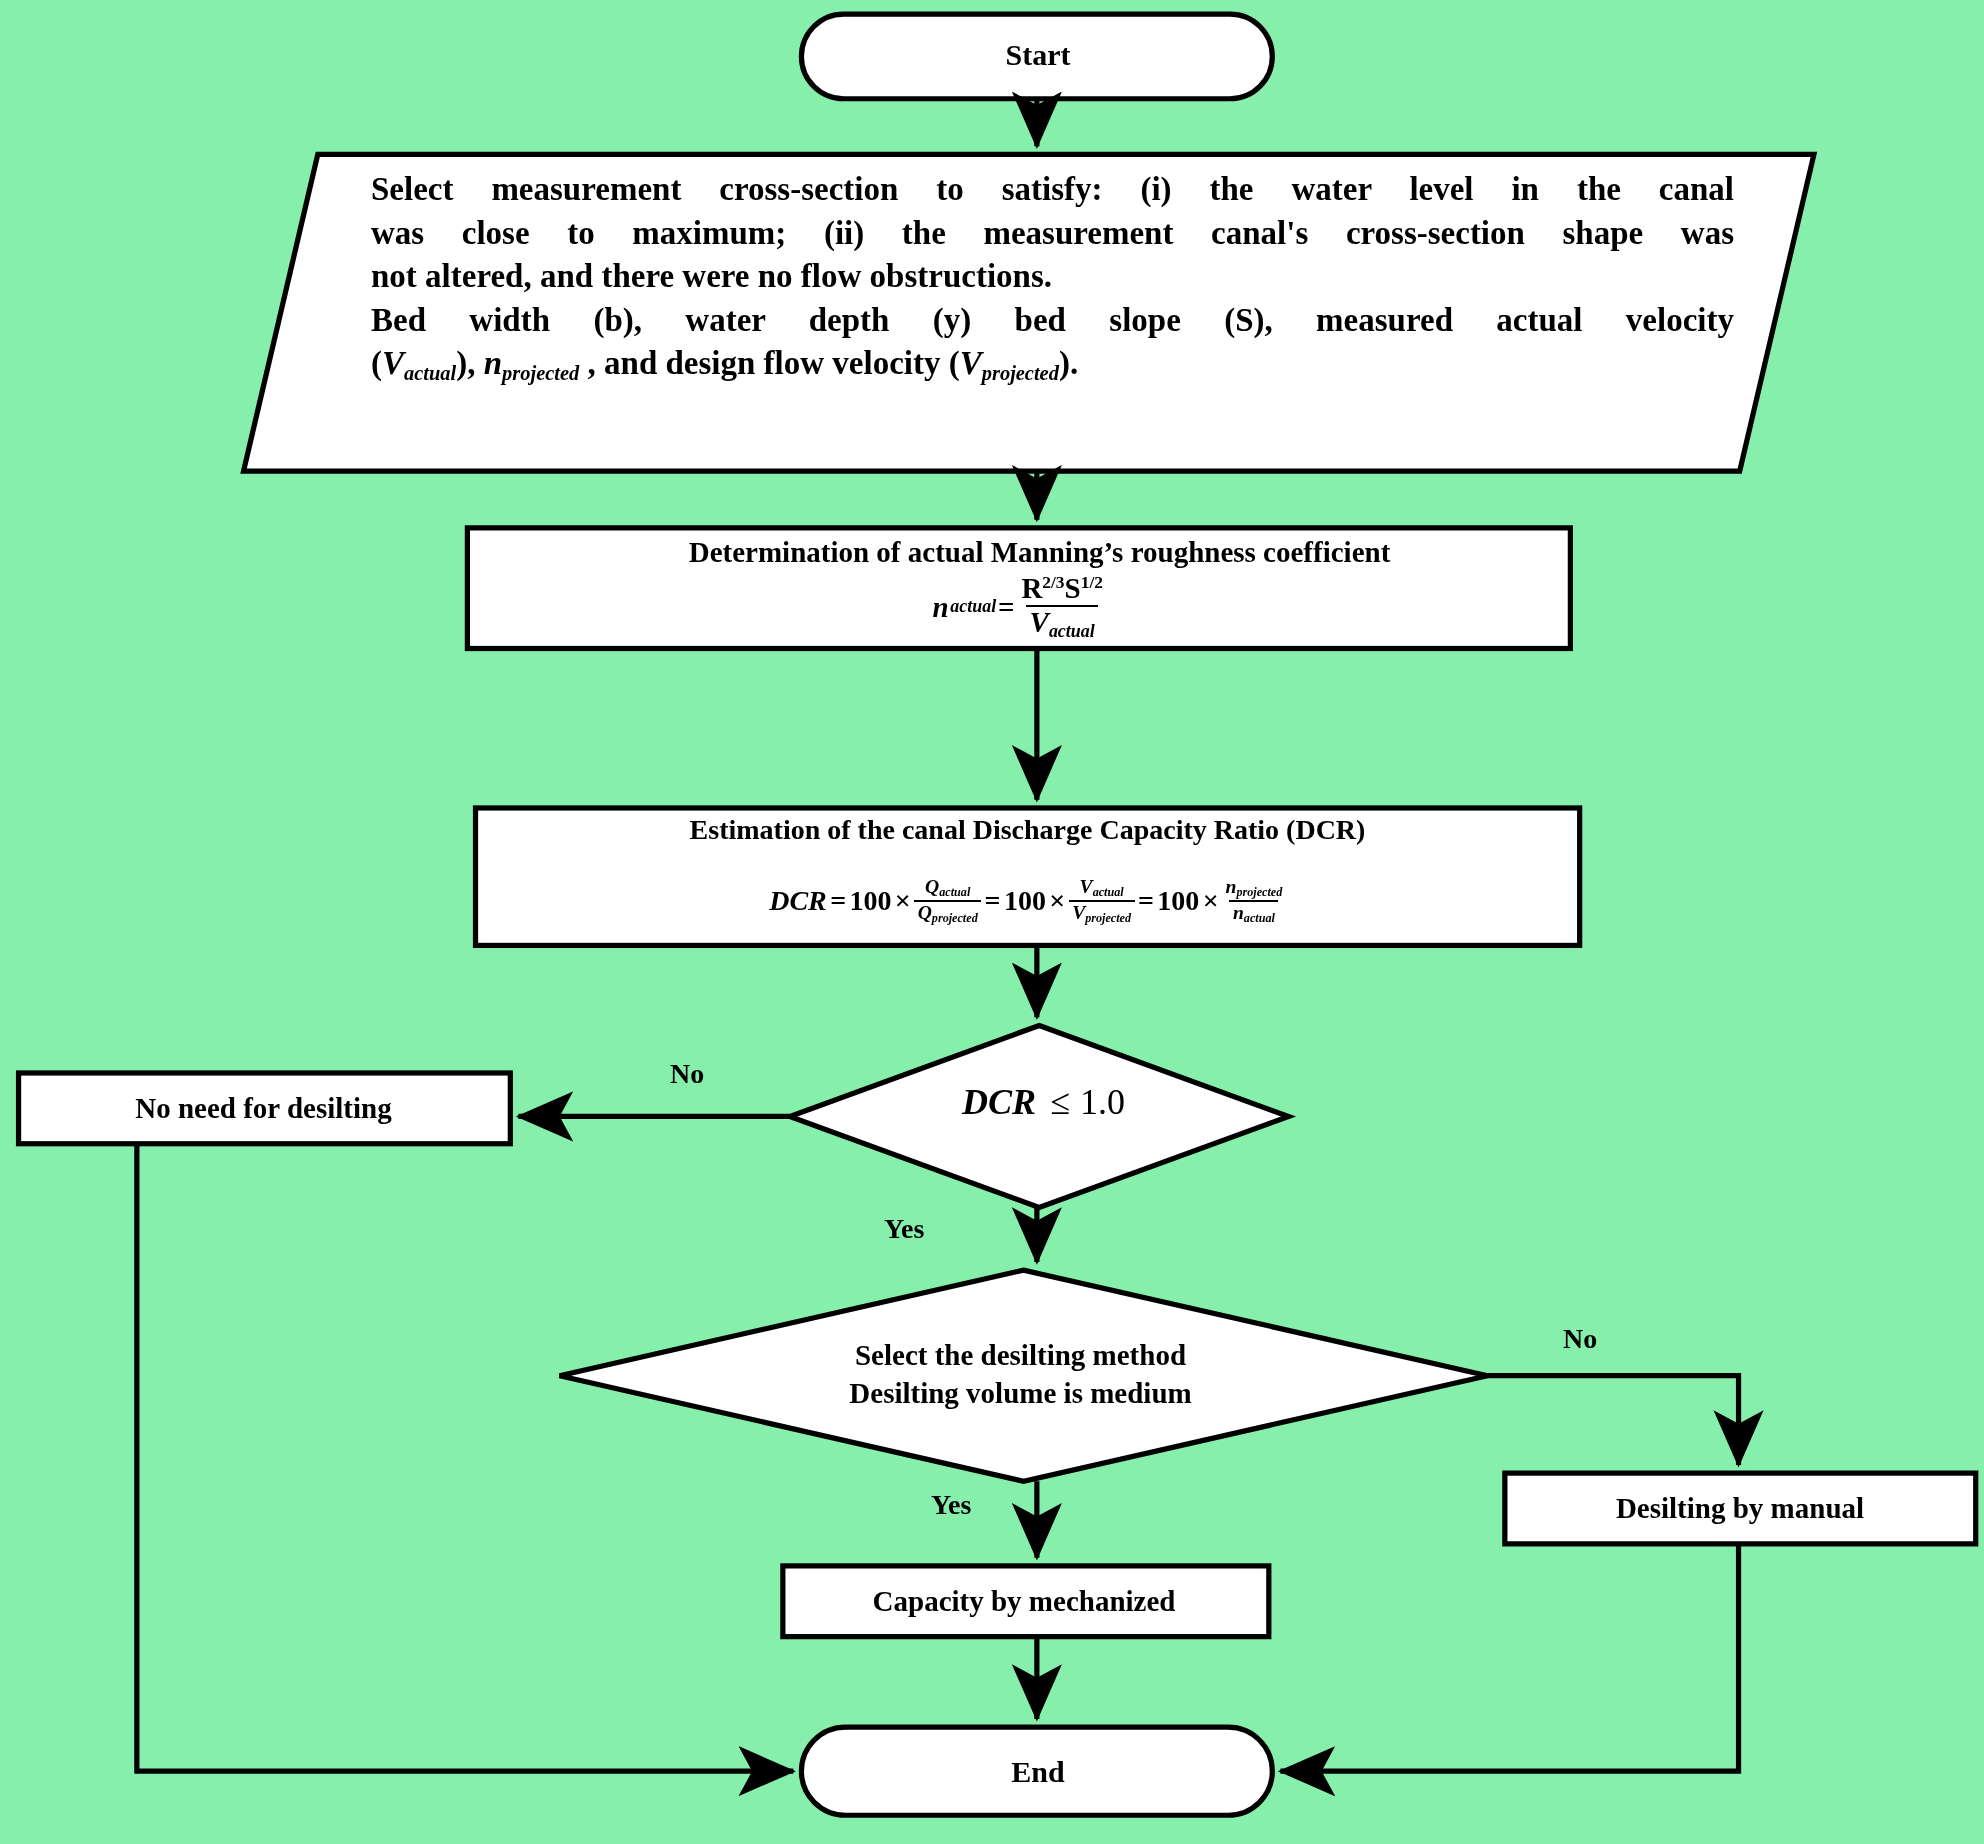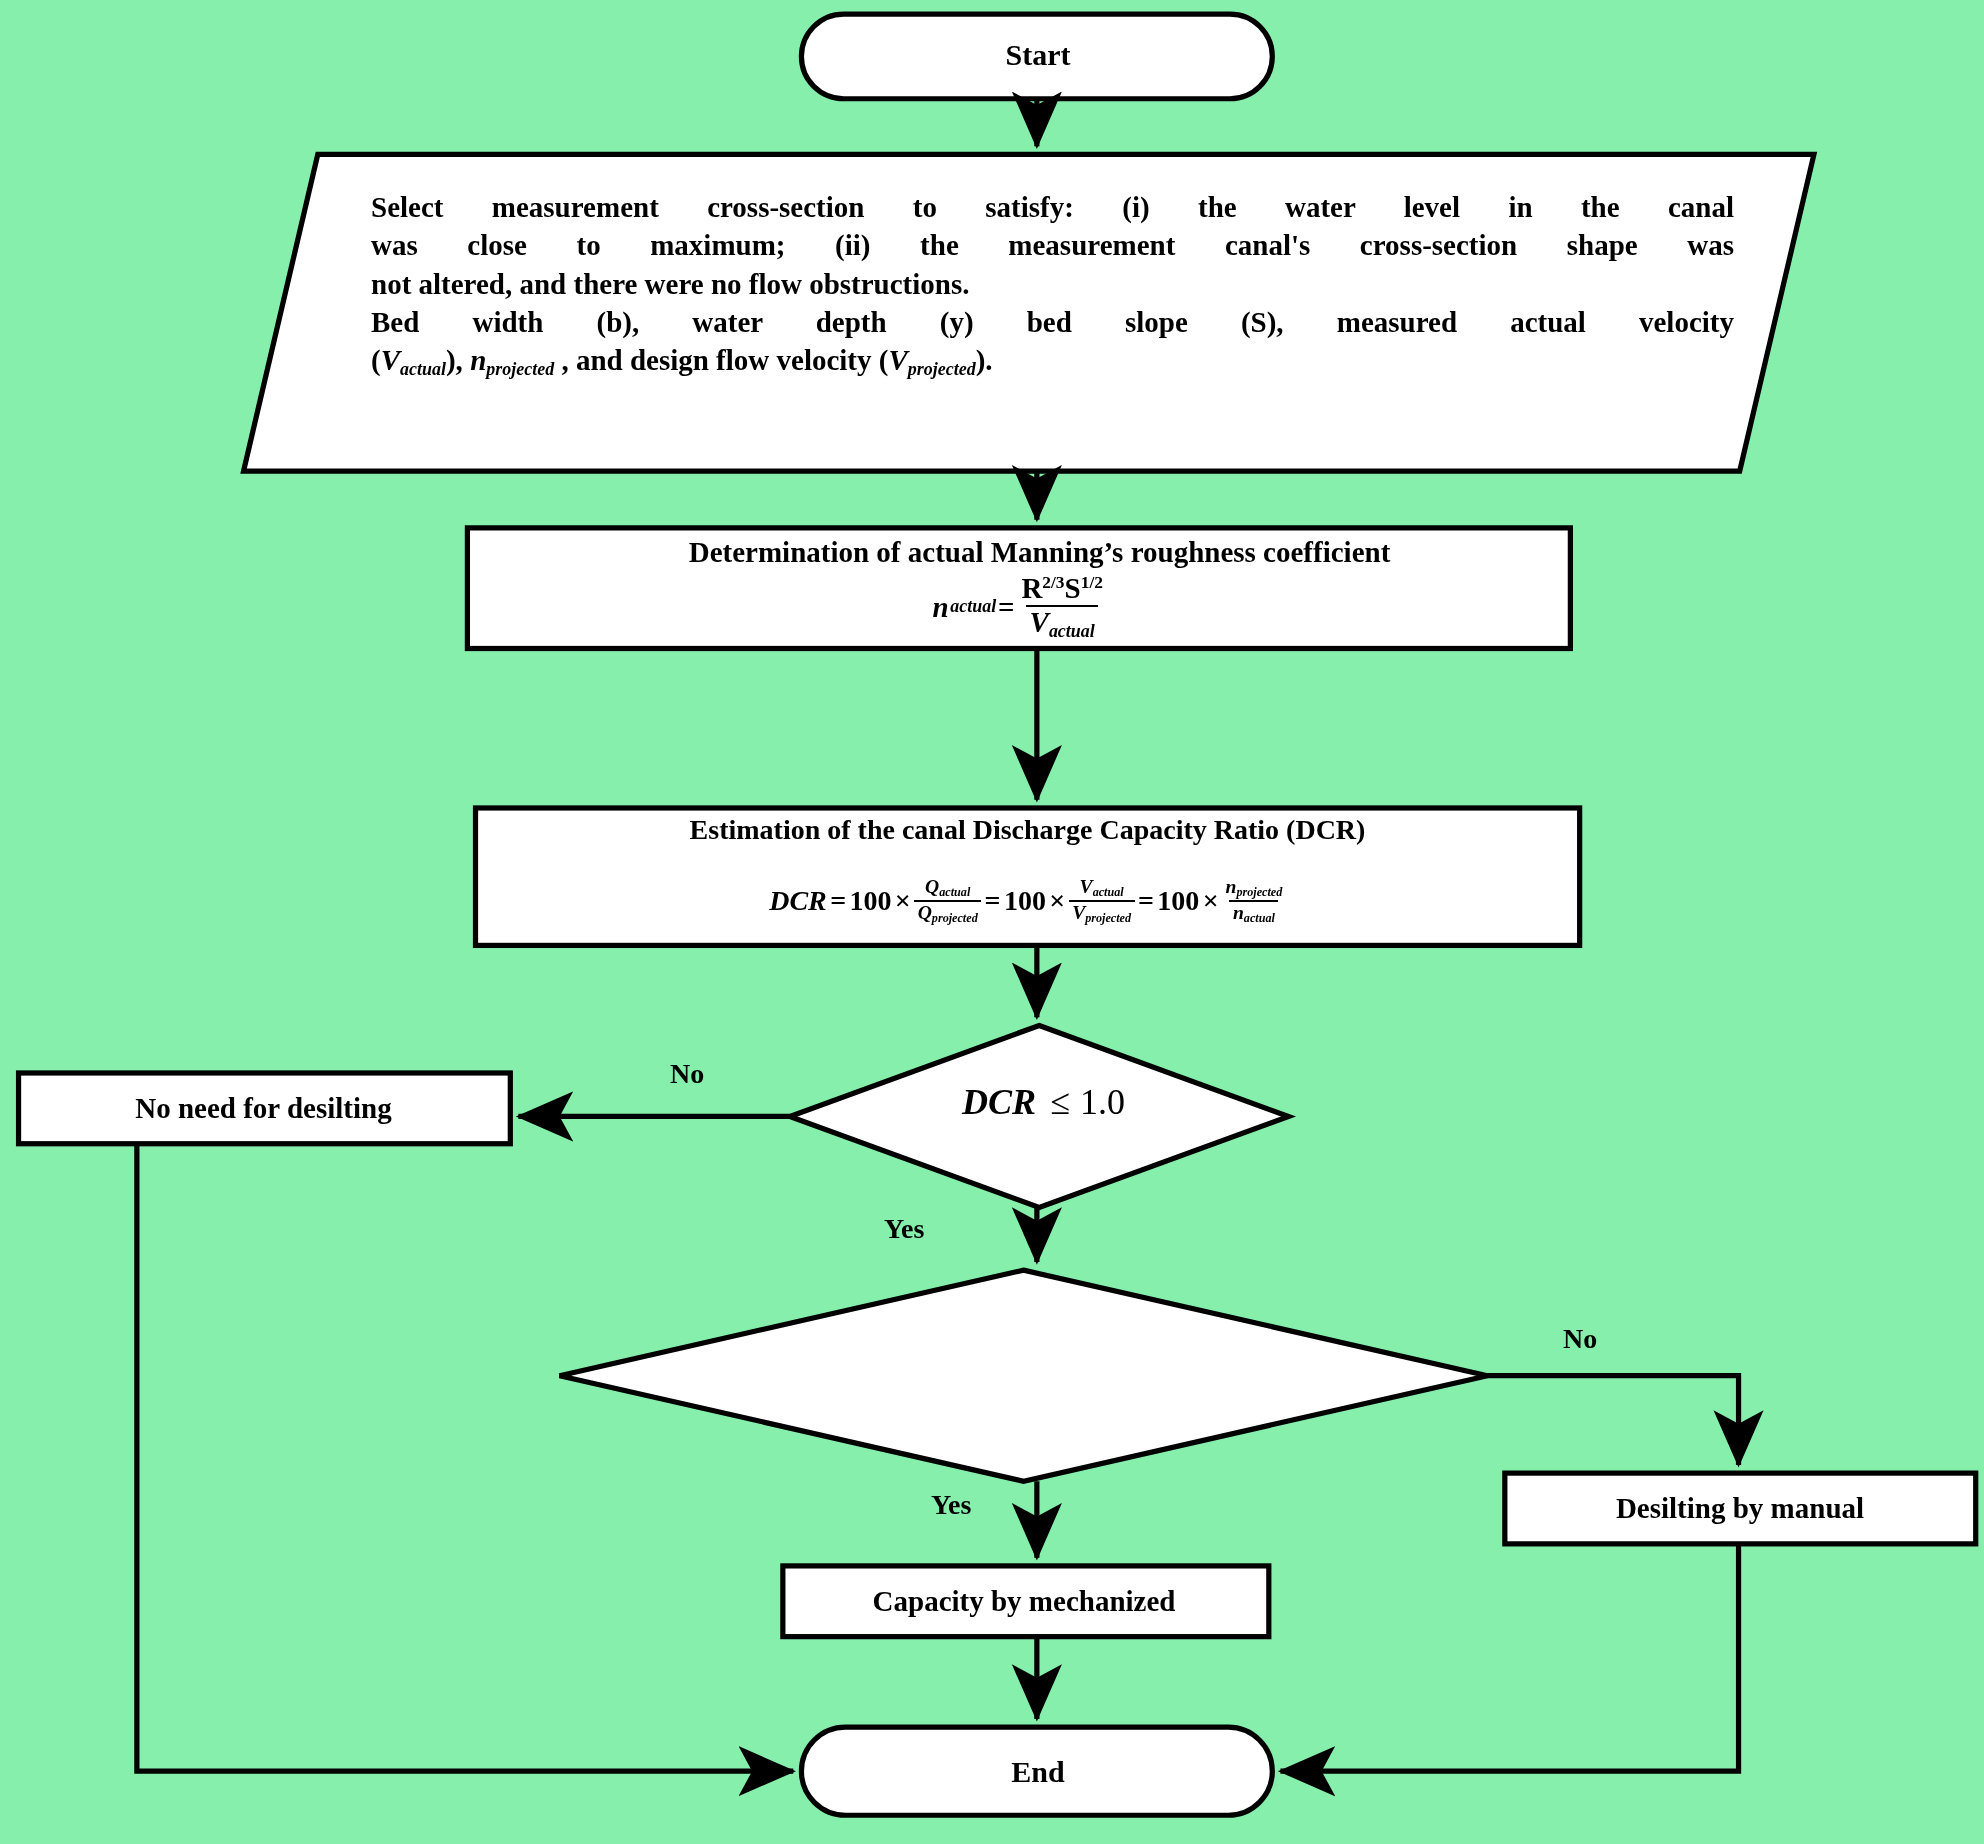--- a/index.html
+++ b/index.html
@@ -46,26 +46,25 @@
 
   
   #start-text  { left: 800px; top: 17.4px;  width: 476px; height: 75px; font-size: 30px; }
   #end-text    { left: 800px; top: 1731px; width: 476px; height: 81px; font-size: 30px; }
 
   
   #input-text {
     left: 371px; top: 168px; width: 1363px; height: 168px;
     align-items: flex-start;
     justify-content: flex-start;
-    font-size: 29px;
+    font-size: 33px;
     line-height: 1.32;
     white-space: normal;
     text-align: justify;
     text-align-last: justify;
-    margin-top: 20px;
   }
   #input-text .ln { display: block; width: 100%; }
   #input-text .ln.last { text-align-last: left; }
   #input-text .ln.free { text-align-last: left; }
 
   
   #manning-text { left: 470px; top: 531px; width: 1099px; height: 113px; font-size: 29px; }
   #manning-title { margin-bottom: 4.6px; margin-left: 40px; }
 
   
@@ -228,20 +227,24 @@
   </div>
 
   <div class="node-text" id="dcr-cond-text">
     <div class="eqrow">
       <span class="bi" style="margin-right:12.8px;">DCR</span>
       <span style="font-weight:normal; margin-right:8px;">≤</span>
       <span style="font-weight:normal;">1.0</span>
     </div>
   </div>
 
+  <div class="node-text" id="method-text">
+    <div>Select the desilting method</div>
+    <div>Desilting volume is medium</div>
+  </div>
 
   <div class="node-text" id="noneed-text">No need for desilting</div>
 
   <div class="node-text" id="mech-text">Capacity  by mechanized</div>
 
   <div class="node-text" id="manual-text">Desilting  by manual</div>
 
   <div class="node-text" id="end-text">End</div>
 
   <div class="edge-label" id="lbl-no1">No</div>

